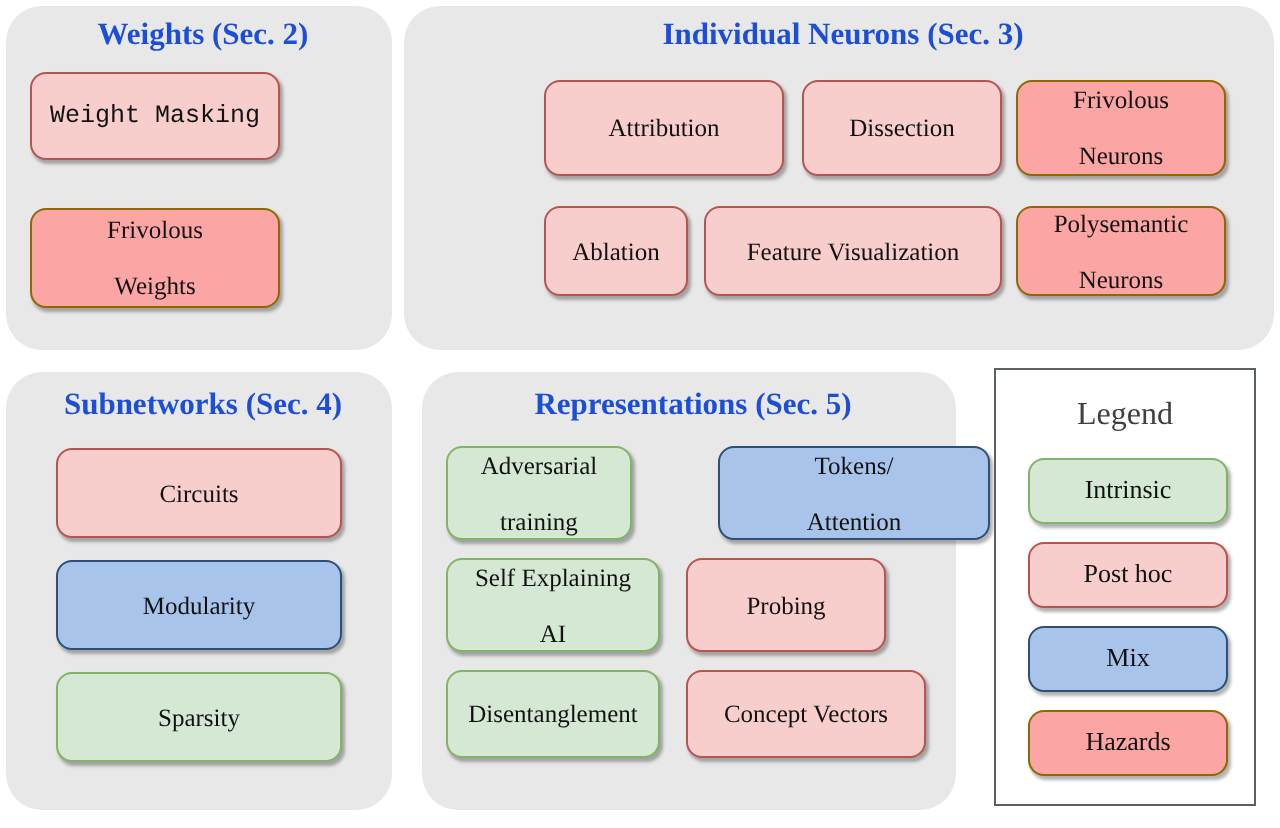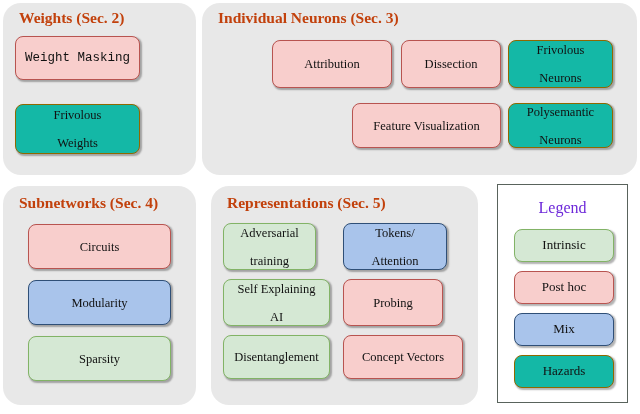--- a/index.html
+++ b/index.html
@@ -24,40 +24,41 @@
 
   
   .panel {
     position: absolute;
     background: #e8e8e8;
     border-radius: 18px;
     box-sizing: border-box;
   }
   .panel-title {
     position: absolute;
-    left: 16px; right: 0;
+    left: 4px; right: 0;
+    text-align: center;
     font-weight: bold;
     font-size: 15.5px;
-    color: #c2410c;
+    color: #1d4ed8;
     letter-spacing: 0px;
   }
 
   
   .legend-box {
     position: absolute;
     background: #ffffff;
     border: 1.6px solid #59635c;
     box-sizing: border-box;
   }
   .legend-title {
     position: absolute;
     left: 0; right: 0;
     text-align: center;
     font-size: 16px;
-    color: #6d28d9;
+    color: #404040;
   }
 
   
   .node {
     position: absolute;
     box-sizing: border-box;
     border-radius: 8px;
     border-width: 1.4px;
     border-style: solid;
     display: flex;
@@ -68,21 +69,21 @@
     line-height: 1.12;
     color: #111111;
     padding: 1px 3px;
     box-shadow: 1.2px 1.6px 1.6px rgba(0,0,0,0.30);
   }
   .node span { display: block; }
 
   .c-intrinsic { background: #d5e8d4; border-color: #82b366; }
   .c-posthoc   { background: #f8cecc; border-color: #b85450; }
   .c-mix       { background: #a9c4eb; border-color: #2f4f77; }
-  .c-hazards   { background: #14b8a6; border-color: #8f6800; }
+  .c-hazards   { background: #fca5a5; border-color: #8f6800; }
 
   .node.legend-swatch { font-size: 13px; }
 </style>
 </head>
 <body>
 
 <div id="canvas">
 
   <div class="panel" style="left:3px; top:3px; width:193px; height:172px;">
     <div class="panel-title" style="top:6px;">Weights (Sec. 2)</div>
@@ -108,20 +109,23 @@
     <div class="node c-posthoc" style="left:199px; top:37px; width:100px; height:48px;">
       <span>Dissection</span>
     </div>
     <div class="node c-hazards" style="left:306px; top:37px; width:105px; height:48px;">
       <span>
         <span>Frivolous</span><br>
         <span>Neurons</span>
       </span>
     </div>
 
+    <div class="node c-posthoc" style="left:70px; top:100px; width:72px; height:45px;">
+      <span>Ablation</span>
+    </div>
     <div class="node c-posthoc" style="left:150px; top:100px; width:149px; height:45px;">
       <span>Feature Visualization</span>
     </div>
     <div class="node c-hazards" style="left:306px; top:100px; width:105px; height:45px;">
       <span>
         <span>Polysemantic</span><br>
         <span>Neurons</span>
       </span>
     </div>
   </div>
@@ -143,21 +147,21 @@
 
   <div class="panel" style="left:211px; top:186px; width:267px; height:219px;">
     <div class="panel-title" style="top:8px;">Representations (Sec. 5)</div>
 
     <div class="node c-intrinsic" style="left:12px; top:37px; width:93px; height:47px;">
       <span>
         <span>Adversarial</span><br>
         <span>training</span>
       </span>
     </div>
-    <div class="node c-mix" style="left:132px; top:37px; width:104px; height:47px;">
+    <div class="node c-mix" style="left:148px; top:37px; width:136px; height:47px;">
       <span>
         <span>Tokens/</span><br>
         <span>Attention</span>
       </span>
     </div>
 
     <div class="node c-intrinsic" style="left:12px; top:93px; width:107px; height:47px;">
       <span>
         <span>Self Explaining</span><br>
         <span>AI</span>

